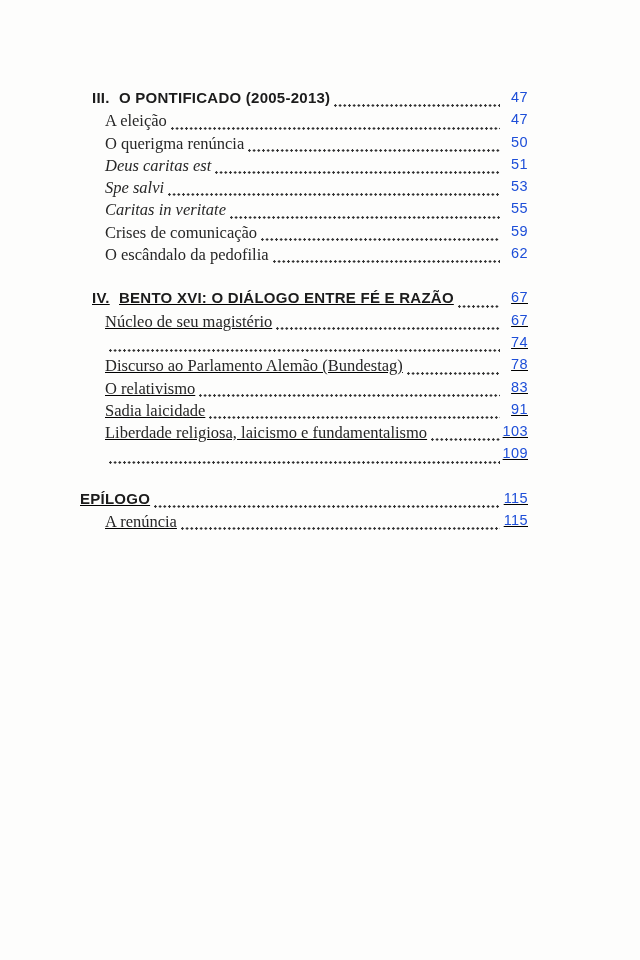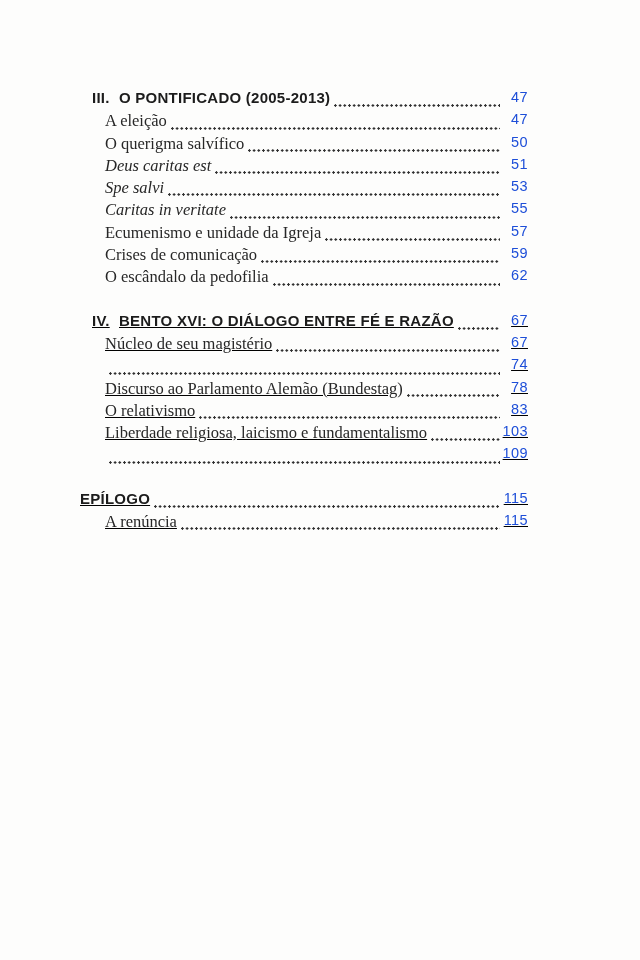--- a/index.html
+++ b/index.html
@@ -73,43 +73,38 @@
           <span class="title">O PONTIFICADO (2005-2013)</span>
           <span class="dots"></span>
           <span class="page-num">47</span>
         </div>
         <div class="row item">
           <span class="title">A eleição</span>
           <span class="dots"></span>
           <span class="page-num">47</span>
         </div>
         <div class="row item">
-          <span class="title">O querigma salvífico</span>
+          <span class="title">O querigma renúncia</span>
           <span class="dots"></span>
           <span class="page-num">50</span>
         </div>
         <div class="row item italic">
           <span class="title">Deus caritas est</span>
           <span class="dots"></span>
           <span class="page-num">51</span>
         </div>
         <div class="row item italic">
           <span class="title">Spe salvi</span>
           <span class="dots"></span>
           <span class="page-num">53</span>
         </div>
         <div class="row item italic">
           <span class="title">Caritas in veritate</span>
           <span class="dots"></span>
           <span class="page-num">55</span>
-        </div>
-        <div class="row item">
-          <span class="title">Ecumenismo e unidade da Igreja</span>
-          <span class="dots"></span>
-          <span class="page-num">57</span>
         </div>
         <div class="row item">
           <span class="title">Crises de comunicação</span>
           <span class="dots"></span>
           <span class="page-num">59</span>
         </div>
         <div class="row item">
           <span class="title">O escândalo da pedofilia</span>
           <span class="dots"></span>
           <span class="page-num">62</span>
@@ -135,20 +130,25 @@
           <span class="title">Discurso ao Parlamento Alemão (Bundestag)</span>
           <span class="dots"></span>
           <span class="page-num">78</span>
         </div>
         <div class="row item">
           <span class="title">O relativismo</span>
           <span class="dots"></span>
           <span class="page-num">83</span>
         </div>
         <div class="row item">
+          <span class="title">Sadia laicidade</span>
+          <span class="dots"></span>
+          <span class="page-num">91</span>
+        </div>
+        <div class="row item">
           <span class="title">Liberdade religiosa, laicismo e fundamentalismo</span>
           <span class="dots"></span>
           <span class="page-num">103</span>
         </div>
         <div class="row item">
           <span class="dots"></span>
           <span class="page-num">109</span>
         </div>
       </div>
       <div class="section">

